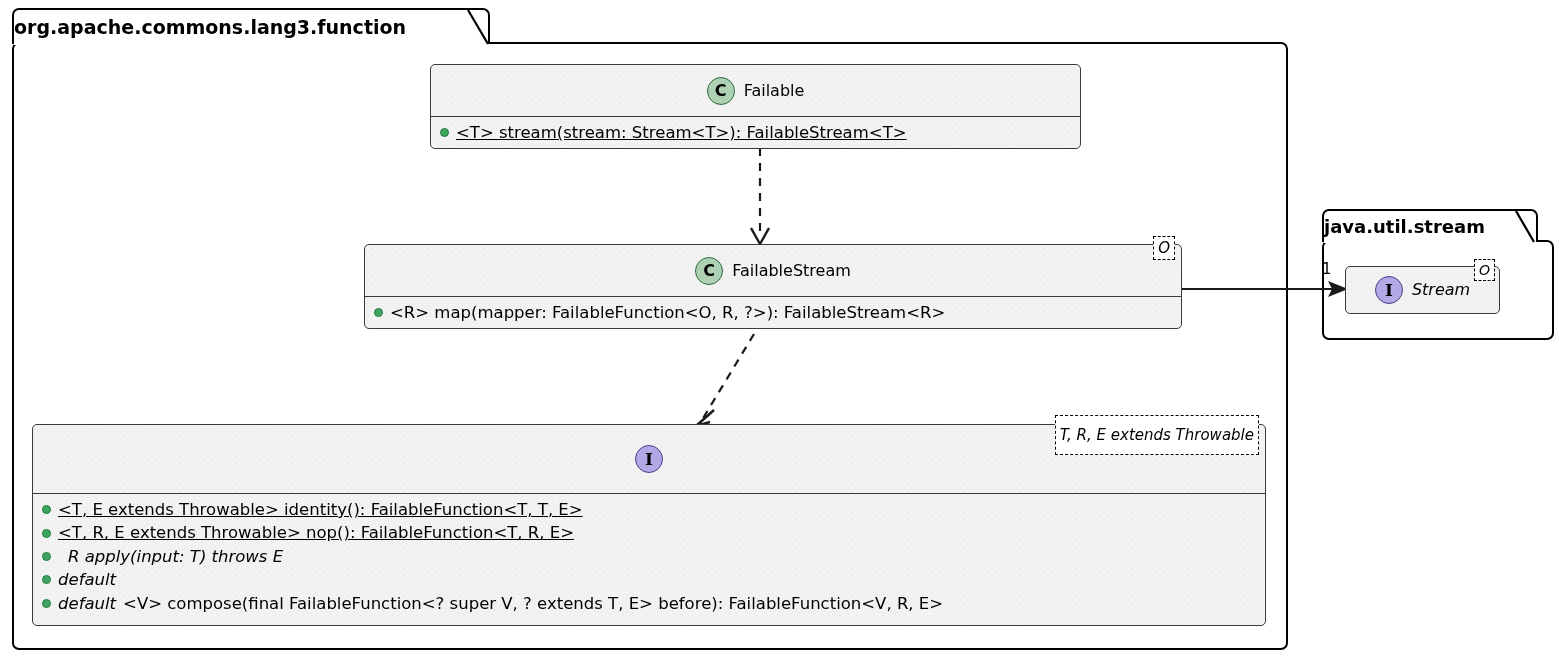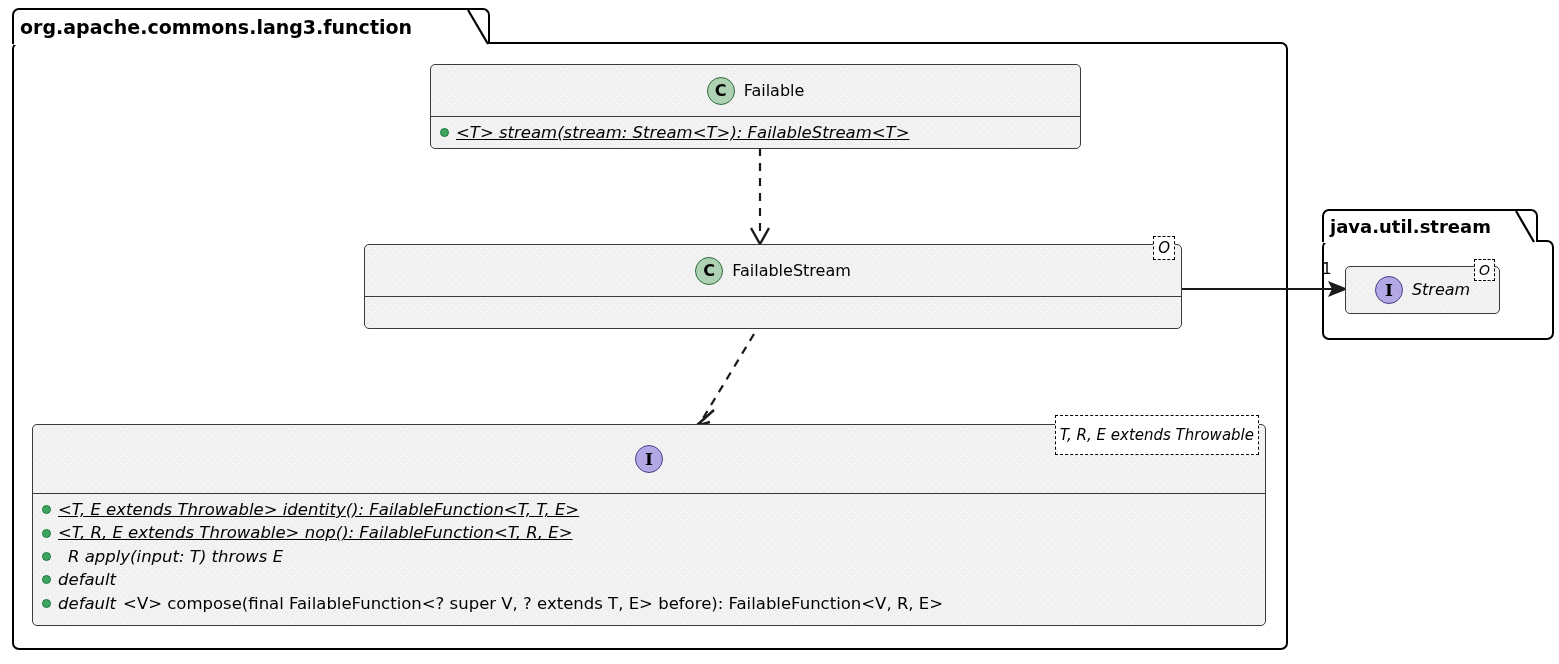--- a/index.html
+++ b/index.html
@@ -25,21 +25,21 @@
   }
   .pkg-tab {
     position: absolute;
     box-sizing: border-box;
     background: #FFFFFF;
     border: 2px solid #000000;
     border-bottom: none;
     border-radius: 7px 7px 0 0;
     display: flex;
     align-items: center;
-    padding-left: 6px;
+    padding-left: 0;
     font-weight: bold;
     font-size: 19px;
     color: #000000;
     white-space: nowrap;
     overflow: visible;
     z-index: 3;
   }
   
   .pkg-tab .slash {
     position: absolute;
@@ -168,21 +168,21 @@
   }
   .dot {
     width: 9px;
     height: 9px;
     border-radius: 50%;
     background: #3DA55F;
     border: 1px solid #1F7A3E;
     box-sizing: border-box;
     flex: 0 0 auto;
   }
-  .m-text.static { text-decoration: underline; font-style: italic; }
+  .m-text.static { text-decoration: underline; }
   .m-text.abstract { font-style: italic; margin-left: 10px; }
   .kw { font-style: italic; }
 
   
   .conn { position: absolute; overflow: visible; z-index: 1; }
   .mult {
     position: absolute;
     font-size: 15px;
     color: #000000;
     z-index: 5;
@@ -251,20 +251,26 @@
 <div class="uml" style="left:364px; top:244px; width:818px; height:85px;">
   <div class="uml-head" style="height:51px;">
     <div class="title-wrap">
       <span class="badge badge-class">C</span>
       <div class="title-text-block">
         <span class="cls-name">FailableStream</span>
       </div>
     </div>
   </div>
   <div class="uml-sep"></div>
+  <div class="uml-members">
+    <div class="member">
+      <span class="dot"></span>
+      <span class="m-text">&lt;R&gt; map(mapper: FailableFunction&lt;O, R, ?&gt;): FailableStream&lt;R&gt;</span>
+    </div>
+  </div>
   <div class="generic-box" style="right:6px; top:-9px; height:24px; min-width:18px;">O</div>
 </div>
 
 <div class="uml" style="left:32px; top:424px; width:1234px; height:202px;">
   <div class="uml-head" style="height:68px;">
     <div class="title-wrap">
       <span class="badge badge-iface">I</span>
     </div>
   </div>
   <div class="uml-sep"></div>

